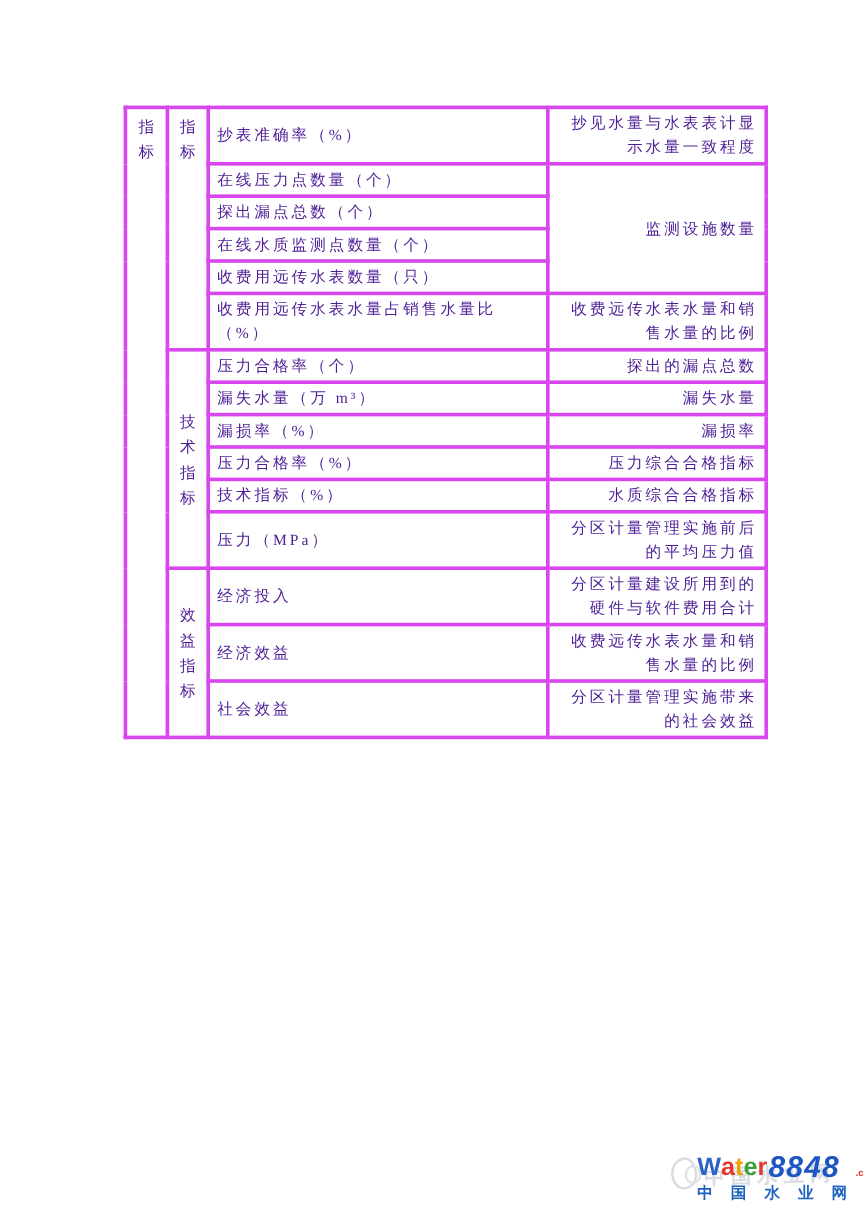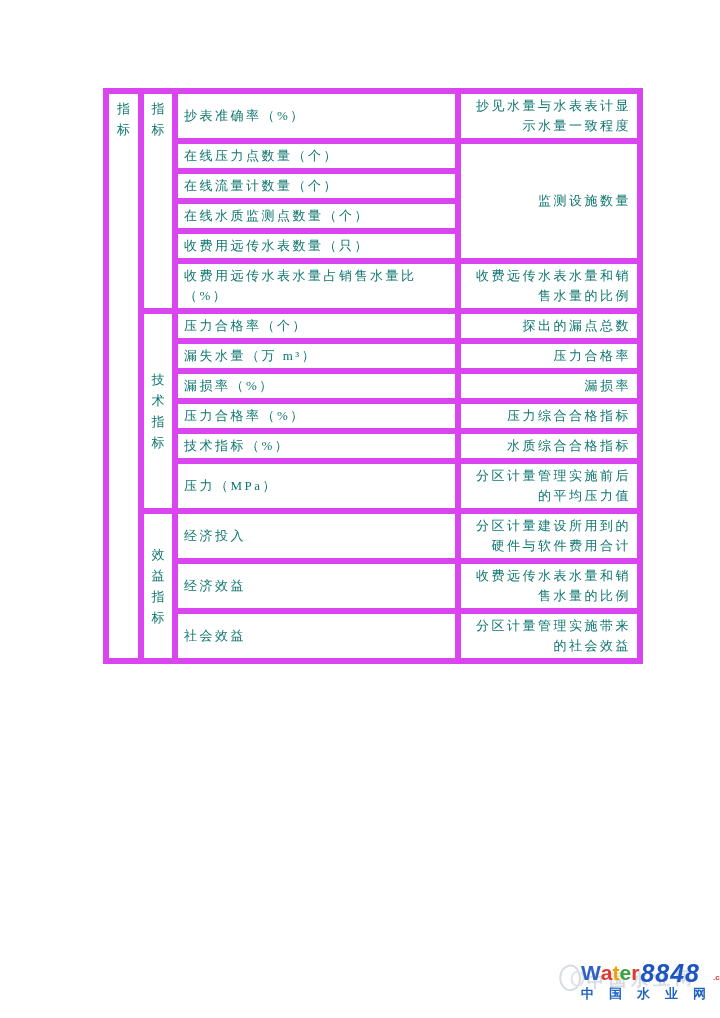--- a/index.html
+++ b/index.html
@@ -6,23 +6,23 @@
   .page{
     position:relative;width:720px;height:1018px;background:#ffffff;overflow:hidden;
     font-family:"Liberation Serif","DejaVu Serif",serif;color:#3d3d3d;
   }
   
   table.metrics{
     position:absolute;left:103px;top:88px;width:534px;
     border-collapse:collapse;table-layout:fixed;
   }
   table.metrics td{
-    border:6px solid #d946ef;
+    border:3px solid #d946ef;
     font-size:13px;line-height:20px;letter-spacing:2.5px;
-    padding:2px 6px;vertical-align:middle;color:#0f766e;
+    padding:2px 6px;vertical-align:middle;color:#4c1d95;
   }
   td.cat{ text-align:center;padding:2px 1px; }
   td.cat.top{ vertical-align:top;padding-top:4px; }
   .vstack{
     width:15px;margin:0 auto;word-break:break-all;
     letter-spacing:0;line-height:21px;text-align:center;
   }
   td.c-item{ text-align:left;margin-left:48px; }
   td.c-desc{ text-align:right; }
   
@@ -87,42 +87,42 @@
             <div class="vstack">指标</div>
           </td>
         <td class="c-item">抄表准确率（%）</td>
         <td class="c-desc">抄见水量与水表表计显示水量一致程度</td>
       </tr>
       <tr style="height:25px">
         <td class="c-item">在线压力点数量（个）</td>
         <td class="c-desc" rowspan="4">监测设施数量</td>
       </tr>
       <tr style="height:23px">
-        <td class="c-item">在线流量计数量（个）</td>
+        <td class="c-item">探出漏点总数（个）</td>
       </tr>
       <tr style="height:22px">
         <td class="c-item">在线水质监测点数量（个）</td>
       </tr>
       <tr style="height:22px">
         <td class="c-item">收费用远传水表数量（只）</td>
       </tr>
       <tr style="height:43px">
         <td class="c-item">收费用远传水表水量占销售水量比（%）</td>
         <td class="c-desc">收费远传水表水量和销售水量的比例</td>
       </tr>
       <tr style="height:25px">
         <td class="cat" rowspan="6">
             <div class="vstack">技术指标</div>
           </td>
         <td class="c-item">压力合格率（个）</td>
         <td class="c-desc">探出的漏点总数</td>
       </tr>
       <tr style="height:23px">
         <td class="c-item">漏失水量（万 m³）</td>
-        <td class="c-desc">压力合格率</td>
+        <td class="c-desc">漏失水量</td>
       </tr>
       <tr style="height:23px">
         <td class="c-item">漏损率（%）</td>
         <td class="c-desc">漏损率</td>
       </tr>
       <tr style="height:23px">
         <td class="c-item">压力合格率（%）</td>
         <td class="c-desc">压力综合合格指标</td>
       </tr>
       <tr style="height:22px">

